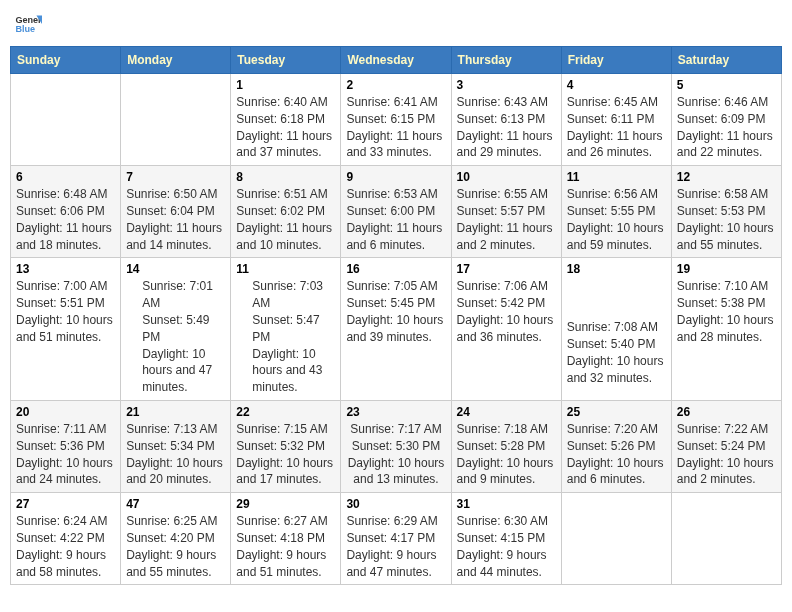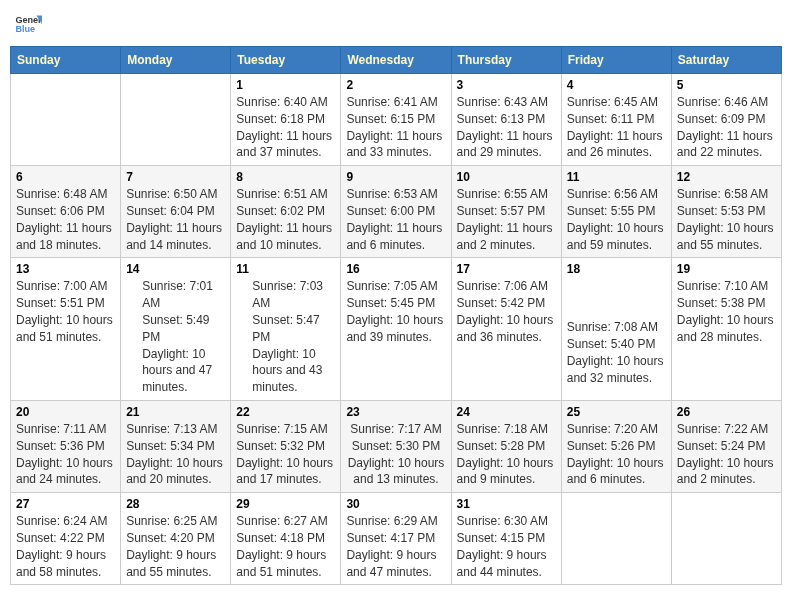--- a/index.html
+++ b/index.html
@@ -274,21 +274,21 @@
         </td>
       </tr>
       <tr>
         <td>
           <span class="day-number">27</span>
           <div class="day-info" style="white-space: pre-line;">Sunrise: 6:24 AM
 Sunset: 4:22 PM
 Daylight: 9 hours and 58 minutes.</div>
         </td>
         <td>
-          <span class="day-number">28</span>
+          <span class="day-number">47</span>
           <div class="day-info" style="white-space: pre-line;">Sunrise: 6:25 AM
 Sunset: 4:20 PM
 Daylight: 9 hours and 55 minutes.</div>
         </td>
         <td>
           <span class="day-number">29</span>
           <div class="day-info" style="white-space: pre-line;">Sunrise: 6:27 AM
 Sunset: 4:18 PM
 Daylight: 9 hours and 51 minutes.</div>
         </td>

